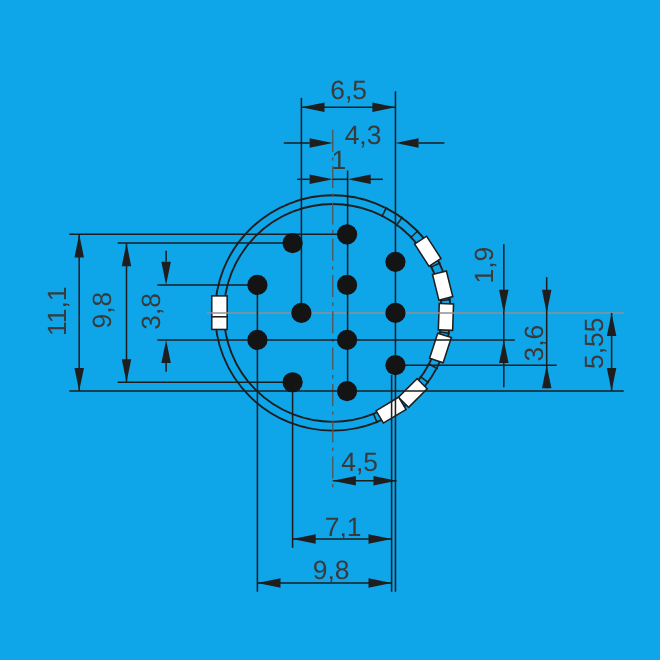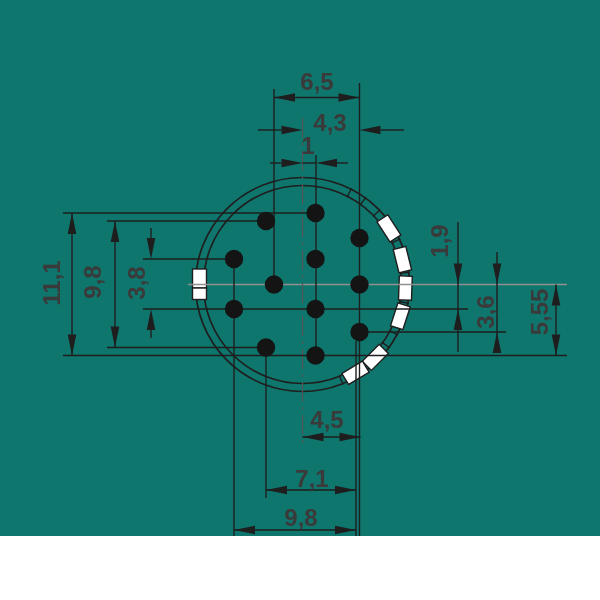--- a/index.html
+++ b/index.html
@@ -1,20 +1,19 @@
 <!DOCTYPE html>
 <html><head>
 <meta charset="utf-8">
 <style>
   html, body { margin: 0; padding: 0; background: #ffffff; }
   .stage {
-    width: 600px; height: 536px; position: relative;
-    background: #0f766e; overflow: hidden;
+    width: 600px; height: 600px; position: relative;
+    background: #0ea5e9; overflow: hidden;
     font-family: "Liberation Sans", sans-serif;
-    font-weight: bold;
   }
   svg text {
     font-family: "Liberation Sans", sans-serif;
     font-size: 24px;
     fill: #3a3a3a;
   }
   .thin  { stroke: #1e1e1e; stroke-width: 1.4; fill: none; }
   .ring  { stroke: #1e1e1e; stroke-width: 1.7; fill: none; }
   .key   { stroke: #1e1e1e; stroke-width: 1.4; fill: #ffffff; }
   .arrow { fill: #1e1e1e; stroke: none; }

